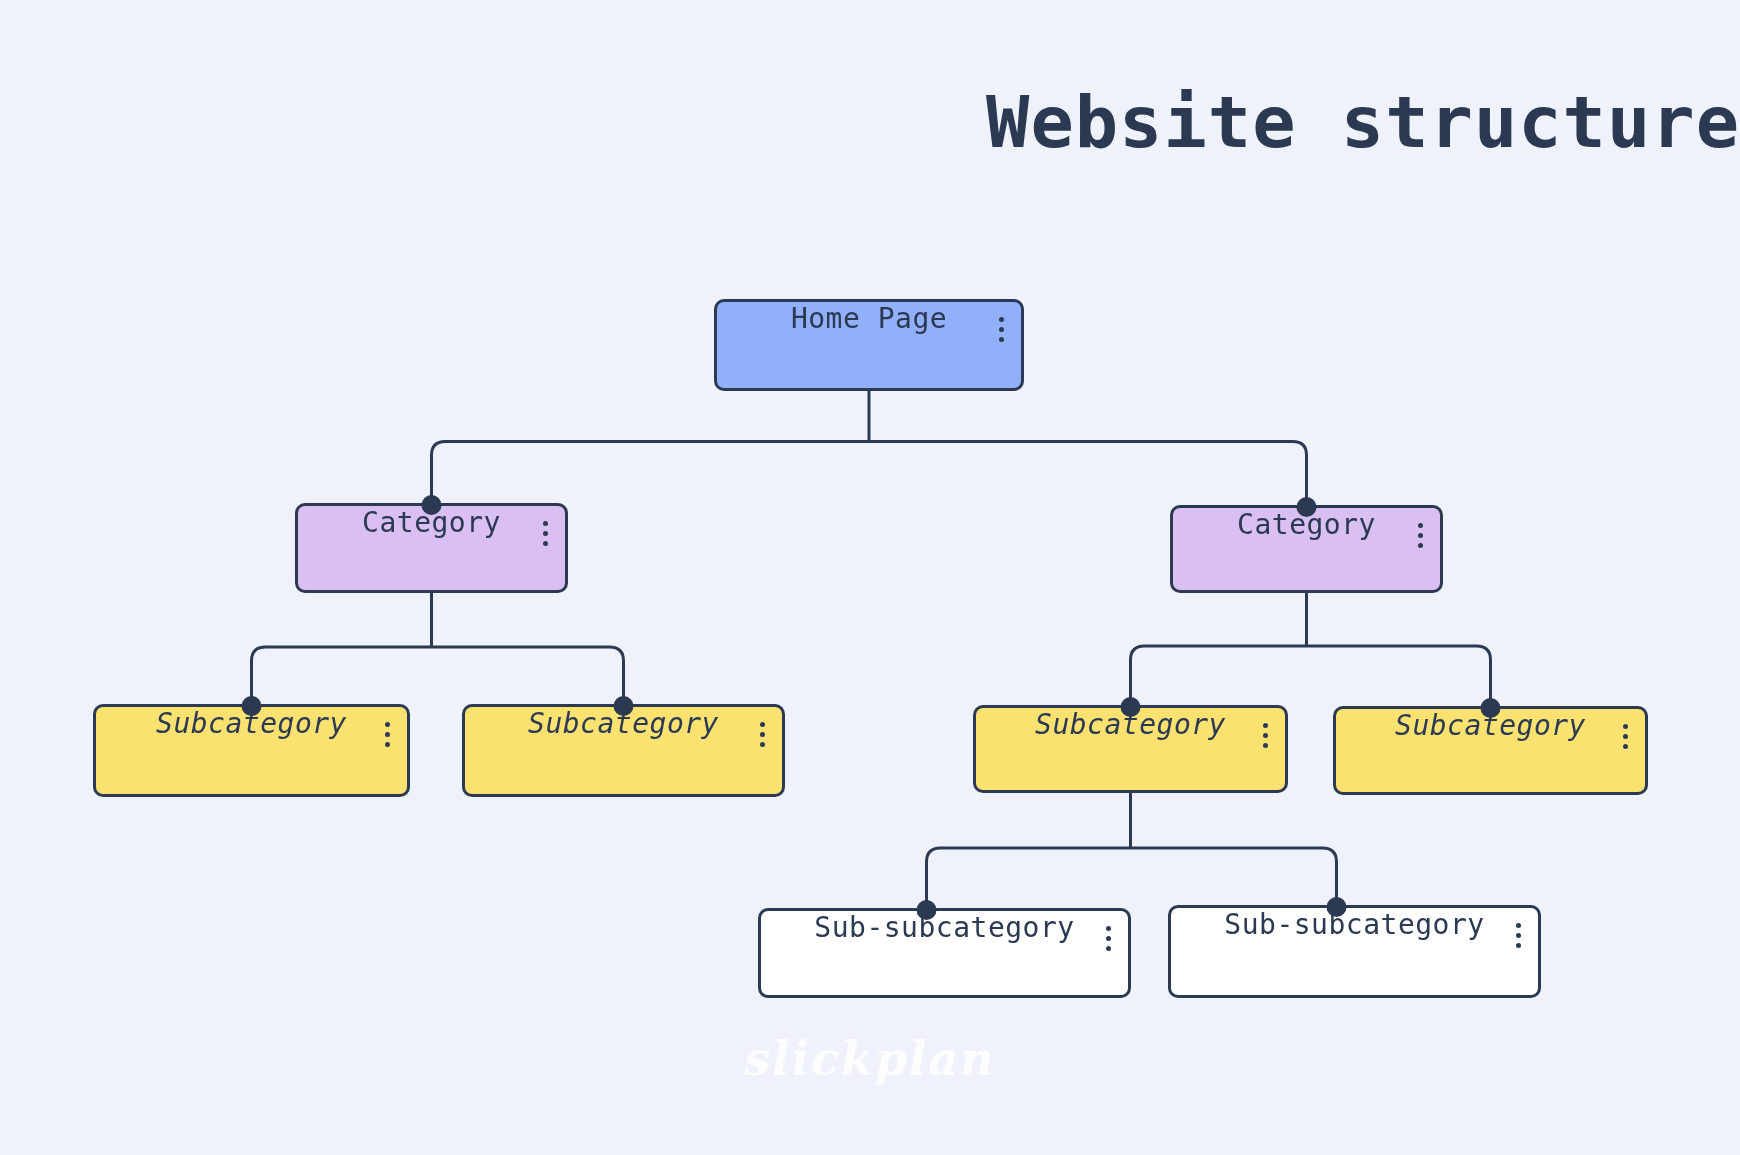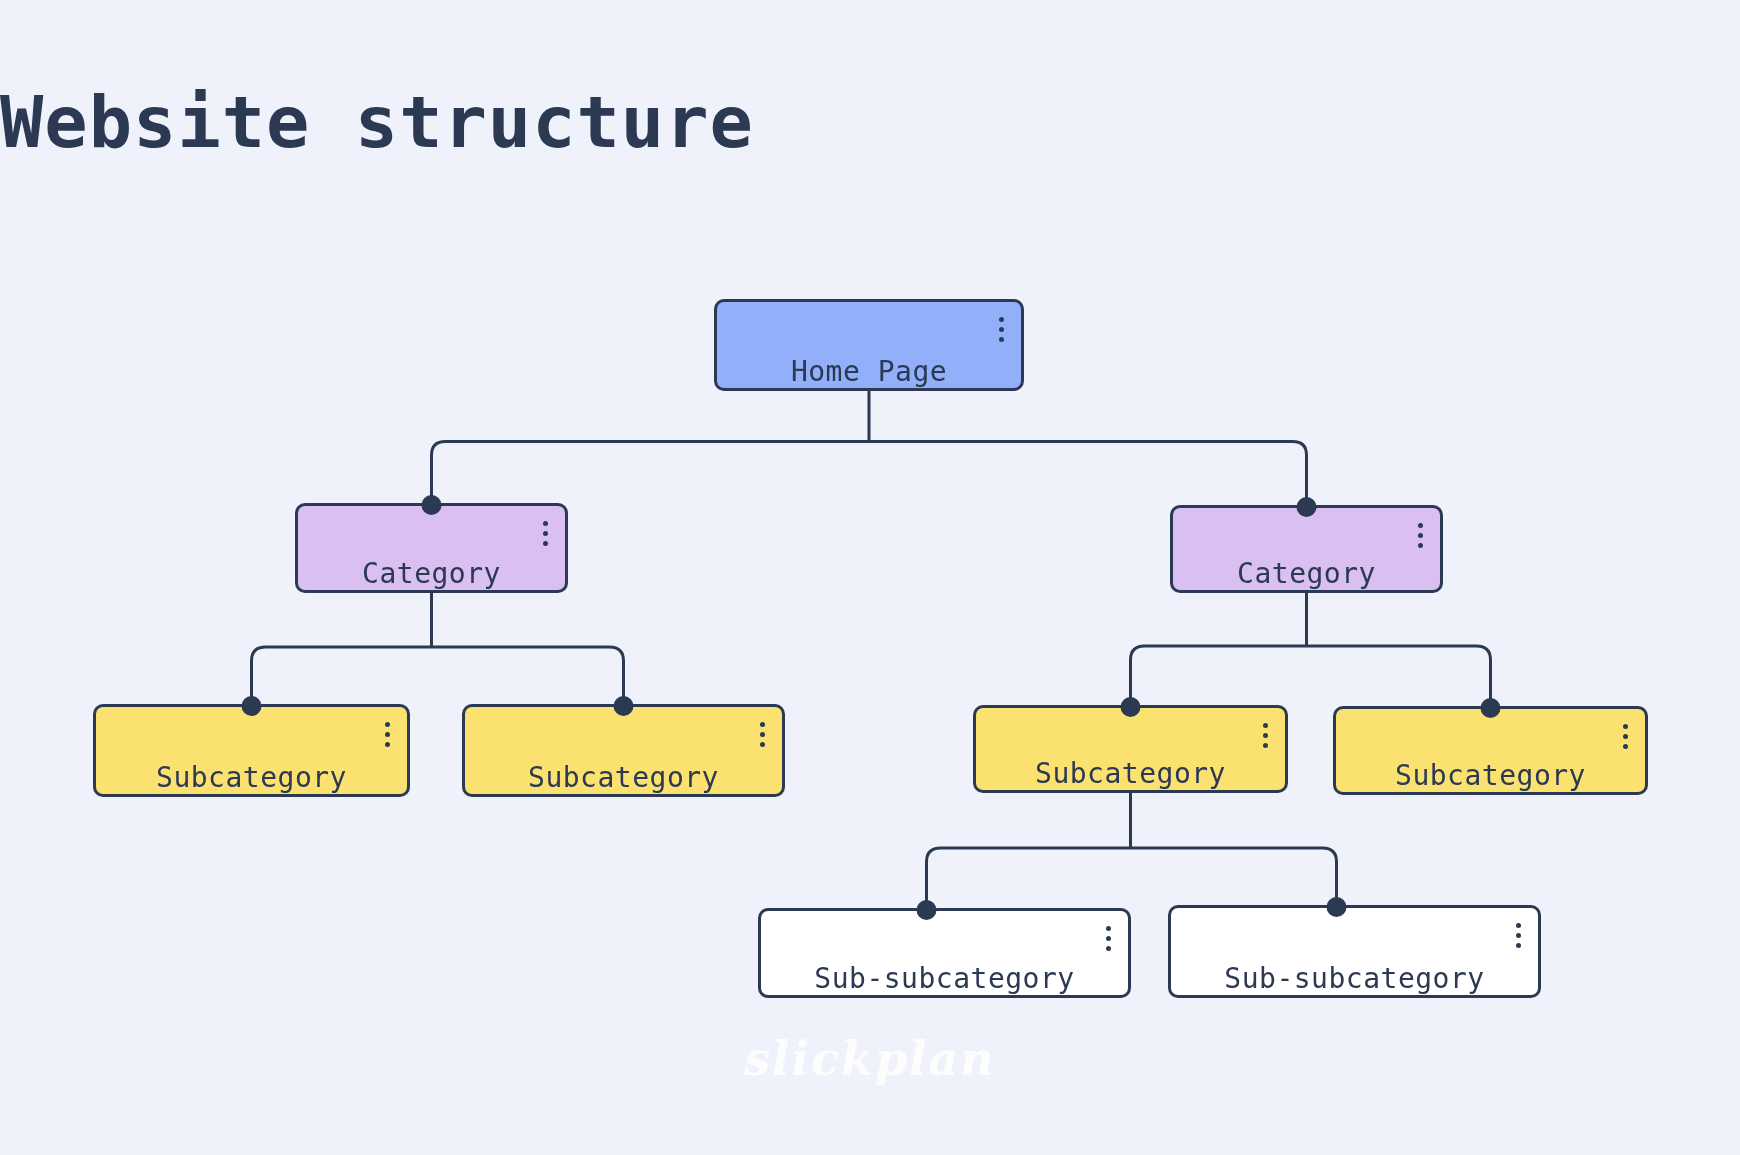--- a/index.html
+++ b/index.html
@@ -6,47 +6,47 @@
   body{
     width:1740px;height:1155px;
     background:var(--background,#EFF2FA);
     font-family:"DejaVu Sans Mono","Liberation Mono",monospace;
     position:relative;overflow:hidden;
   }
   .stage{position:absolute;inset:0;width:1740px;height:1155px;}
 
   .page-title{
     position:absolute;left:0;top:86px;width:1740px;
-    text-align:left;
+    text-align:right;
     font-size:72px;font-weight:700;letter-spacing:1px;
     color:var(--outline,#2B3A52);
     line-height:1;
   }
 
   svg.connector-layer{position:absolute;left:0;top:0;pointer-events:none;}
   .lines{z-index:1;}
   .dots{z-index:3;}
 
   .node{
     position:absolute;
     box-sizing:border-box;
     border:3px solid var(--outline,#2B3A52);
     border-radius:10px;
-    display:flex;align-items:flex-end;justify-content:center;
+    display:flex;align-items:flex-start;justify-content:center;
     z-index:2;
     cursor:pointer;
   }
   .node .label{
     font-size:28px;letter-spacing:.5px;
     color:var(--outline,#2B3A52);
     white-space:nowrap;
   }
   .node--home{background:var(--home-fill,#92AFFA);}
   .node--category{background:var(--category-fill,#D9BFF2);}
-  .node--subcategory{background:var(--subcategory-fill,#FAE170);}
+  .node--subcategory{background:var(--subcategory-fill,#FAE170);font-style:italic;}
   .node--sub-subcategory{background:var(--sub-subcategory-fill,#FFFFFF);margin-left:18px;}
 
   .kebab{
     position:absolute;top:11px;right:15px;
     display:flex;flex-direction:column;align-items:center;
     padding:2px;
   }
   .kebab i{
     width:5px;height:5px;border-radius:50%;
     background:var(--outline,#2B3A52);

